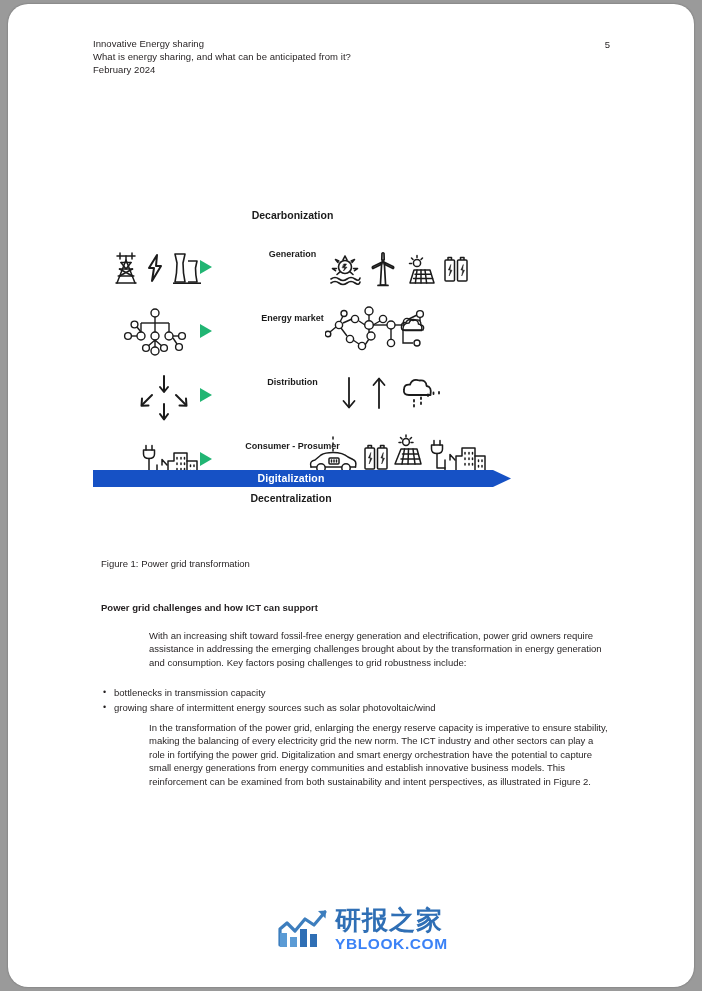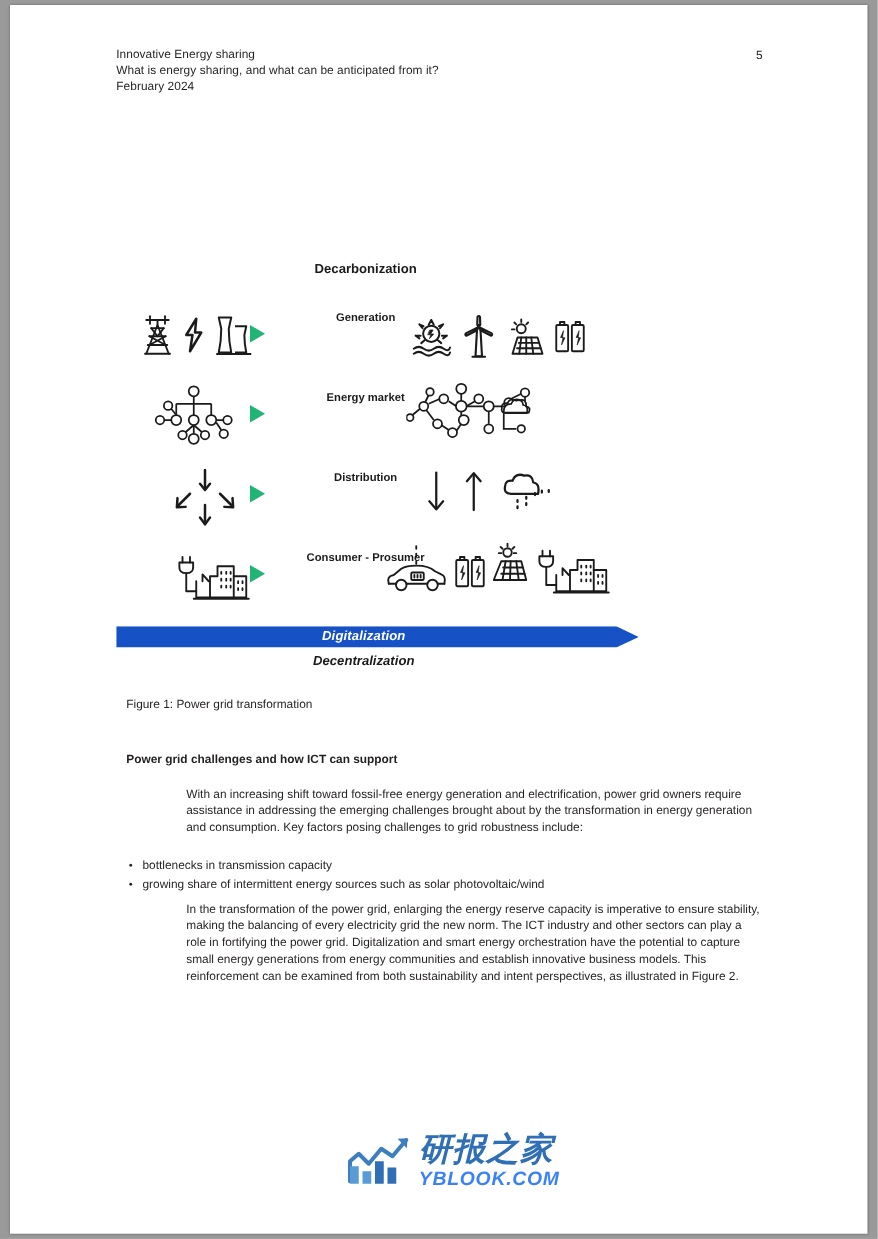--- a/index.html
+++ b/index.html
@@ -15,20 +15,21 @@
   }
   .page {
     position: absolute;
     left: 8px;
     top: 4px;
     width: 686px;
     height: 983px;
     background: #ffffff;
     box-shadow: 0 0 2px rgba(0,0,0,0.35);
     overflow: hidden;
+    border-radius: 20px;
   }
 
   
   .doc-header {
     position: absolute;
     left: 85px;
     top: 33px;
     width: 528px;
   }
   .doc-header .hline {
@@ -101,23 +102,22 @@
     display: flex;
     align-items: center;
     gap: 7px;
   }
   .icons-left svg, .icons-right svg { display: block; }
 
   
   .banner-wrap {
     position: absolute;
     left: 85px;
-    top: 497px;
+    top: 466px;
     width: 418px;
-    font-style: italic;
   }
   .banner {
     position: relative;
     height: 17px;
     width: 418px;
   }
   .banner-shape {
     position: absolute;
     inset: 0;
   }
@@ -196,21 +196,20 @@
   
   .watermark {
     position: absolute;
     left: 270px;
     top: 896px;
     width: 195px;
     height: 58px;
     display: flex;
     align-items: center;
     gap: 7px;
-    font-style: italic;
   }
   .wm-text { display: flex; flex-direction: column; line-height: 1; }
   .wm-cn {
     font-size: 26px;
     font-weight: 700;
     color: #2f6fb5;
     letter-spacing: 1px;
     font-family: "DejaVu Sans", sans-serif;
   }
   .wm-en {

